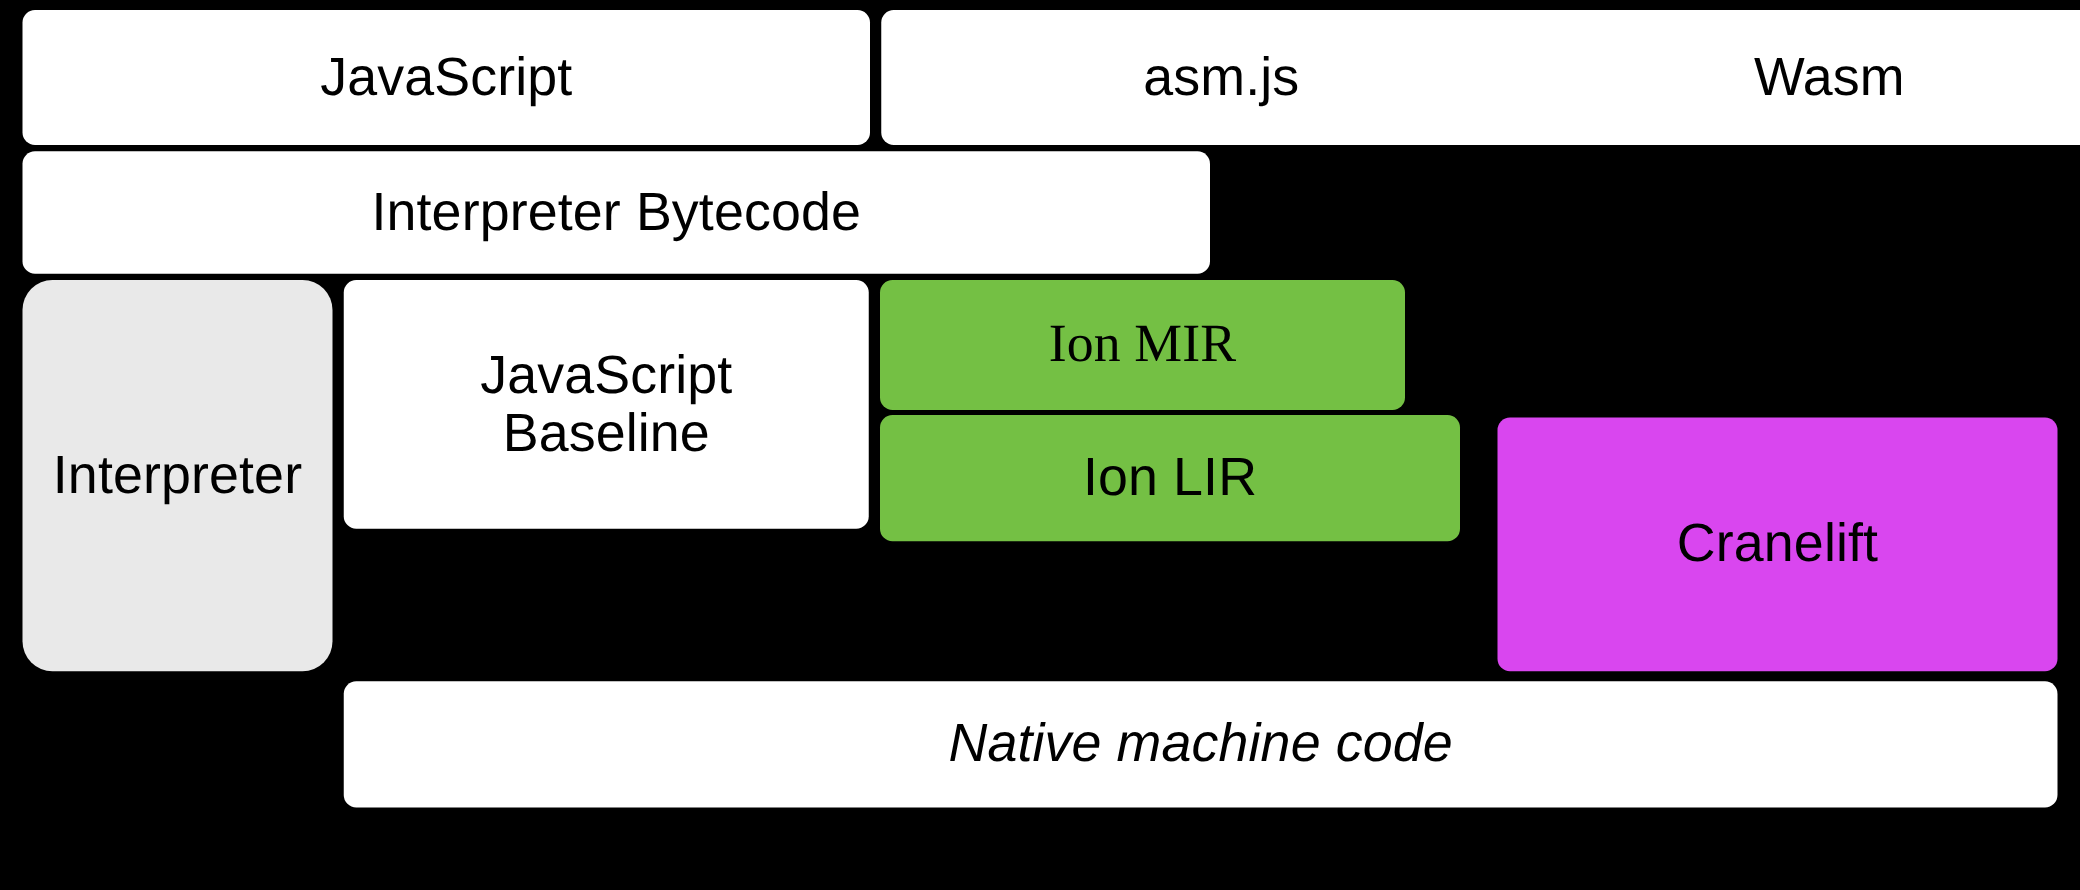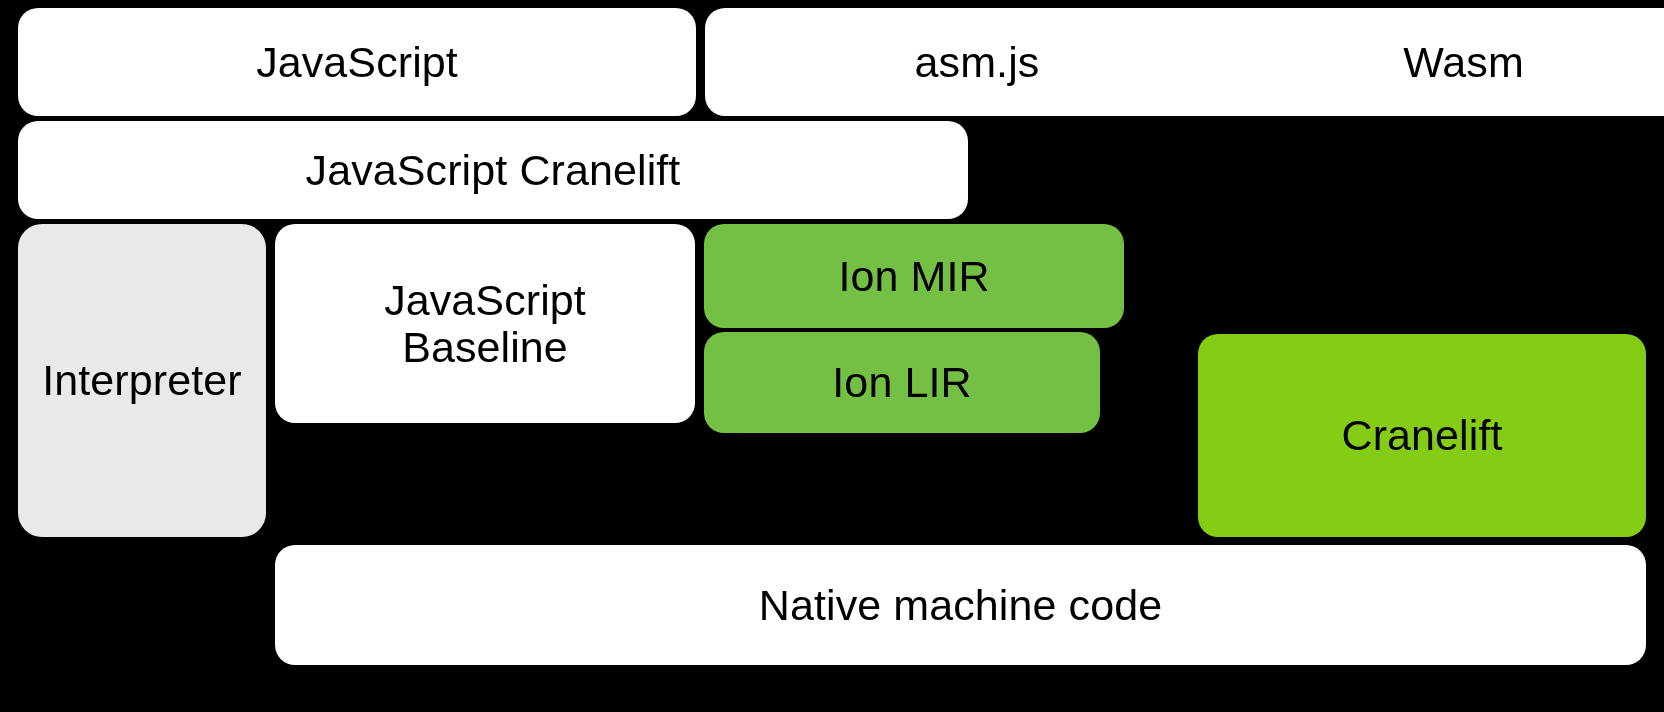--- a/index.html
+++ b/index.html
@@ -18,66 +18,66 @@
     background: #000000;
     overflow: hidden;
   }
   .node {
     position: absolute;
     box-sizing: border-box;
     display: flex;
     align-items: center;
     justify-content: center;
     text-align: center;
-    border-radius: 20px;
+    border-radius: 10px;
     color: #000000;
     font-size: 43px;
     line-height: 1.08;
     letter-spacing: 0.1px;
     font-weight: 400;
     white-space: pre-line;
     user-select: none;
   }
   .fill-white { background: #ffffff; }
   .fill-gray  { background: #e9e9e9; }
   .fill-green { background: #74c044; }
-  .fill-pink  { background: #84cc16; }
+  .fill-pink  { background: #d946ef; }
 
   
   .n-javascript      { left: 18px;   top: 8px;    width: 678px;  height: 108px; }
   .n-asmjs           { left: 705px;  top: 8px;    width: 544px;  height: 108px; }
   .n-wasm            { left: 1200px; top: 8px;    width: 527px;  height: 108px; }
 
   
   .n-js-bytecode     { left: 18px;   top: 121px;  width: 950px;  height: 98px;  }
   .n-baldrmonkey     { left: 977px;  top: 121px;  width: 436px;  height: 98px;  }
 
   
   .n-interpreter     { left: 18px;   top: 224px;  width: 248px;  height: 313px; border-radius: 24px; }
   .n-js-baseline     { left: 275px;  top: 224px;  width: 420px;  height: 199px; }
-  .n-ion-mir         { left: 704px;  top: 224px;  width: 420px;  height: 104px; }
-  .n-ion-lir         { left: 704px;  top: 332px;  width: 396px;  height: 101px; }
+  .n-ion-mir         { left: 704px;  top: 224px;  width: 420px;  height: 104px; font-family: Liberation Serif, serif; }
+  .n-ion-lir         { left: 704px;  top: 332px;  width: 464px;  height: 101px; }
   .n-macro-assembler { left: 275px;  top: 432px;  width: 849px;  height: 105px; }
   .n-cranelift       { left: 1198px; top: 334px;  width: 448px;  height: 203px; }
 
   
-  .n-native-code     { left: 275px;  top: 545px;  width: 1371px; height: 120px; }
+  .n-native-code     { left: 275px;  top: 545px;  width: 1371px; height: 101px; font-style: italic; }
 </style>
 </head>
 <body>
 
 <div id="diagram">
 
   <div class="node fill-white n-javascript">JavaScript</div>
 
   <div class="node fill-white n-asmjs">asm.js</div>
 
   <div class="node fill-white n-wasm">Wasm</div>
 
-  <div class="node fill-white n-js-bytecode">JavaScript Cranelift</div>
+  <div class="node fill-white n-js-bytecode">Interpreter Bytecode</div>
 
 
   <div class="node fill-gray n-interpreter">Interpreter</div>
 
   <div class="node fill-white n-js-baseline">JavaScript
 Baseline</div>
 
   <div class="node fill-green n-ion-mir">Ion MIR</div>
 
   <div class="node fill-green n-ion-lir">Ion LIR</div>

